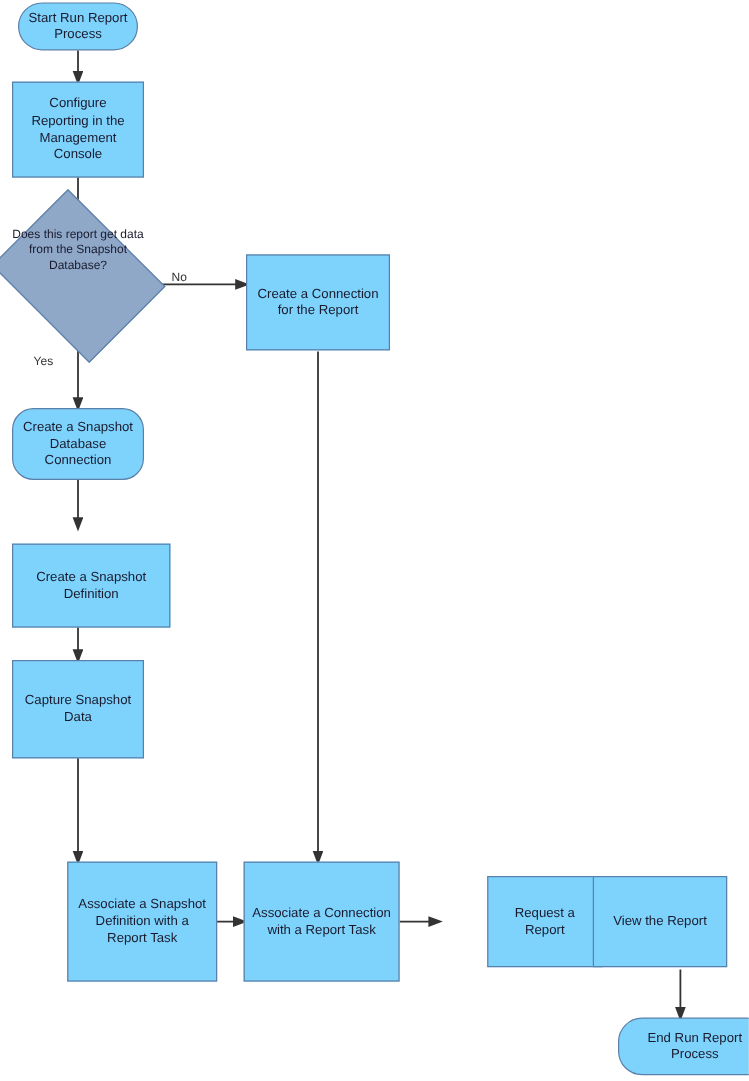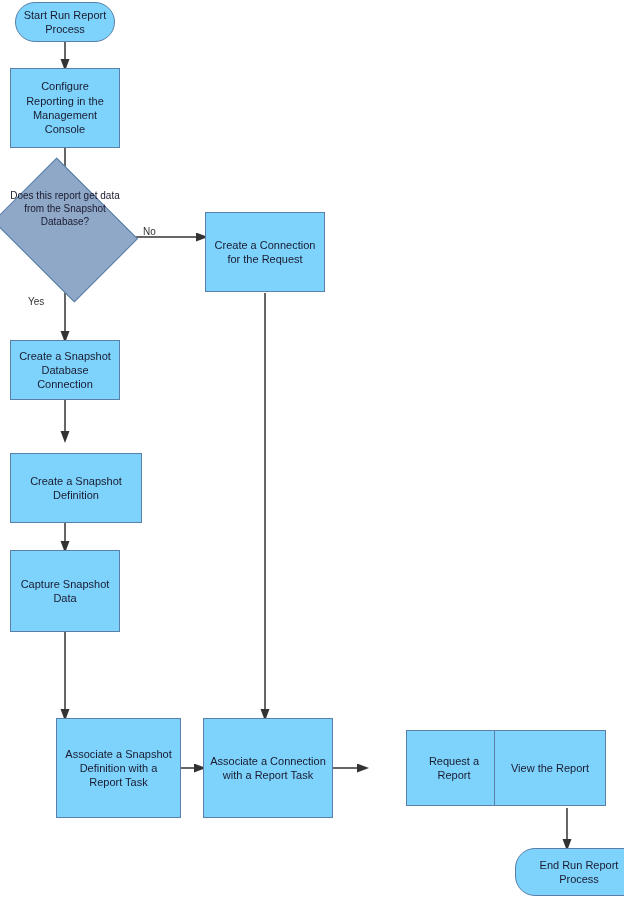--- a/index.html
+++ b/index.html
@@ -125,24 +125,24 @@
 data from the
 Snapshot Database?</div>
   </div>
 
   <div class="arrow-label" style="left:28px; top:296px;">Yes</div>
 
   <div class="arrow-label" style="left:143px; top:226px;">No</div>
 
   <div class="node" style="left:205px; top:212px; width:120px; height:80px;">
     <span>Create a Connection
-for the Request</span>
+for the Report</span>
   </div>
 
-  <div class="node" style="left:10px; top:340px; width:110px; height:60px;">
+  <div class="node" style="left:10px; top:340px; width:110px; height:60px;border-radius:18px;">
     <span>Create a Snapshot
 Database Connection</span>
   </div>
 
   <div class="node" style="left:10px; top:453px; width:132px; height:70px;">
     <span>Create a Snapshot
 Definition</span>
   </div>
 
   <div class="node" style="left:10px; top:550px; width:110px; height:82px;">

